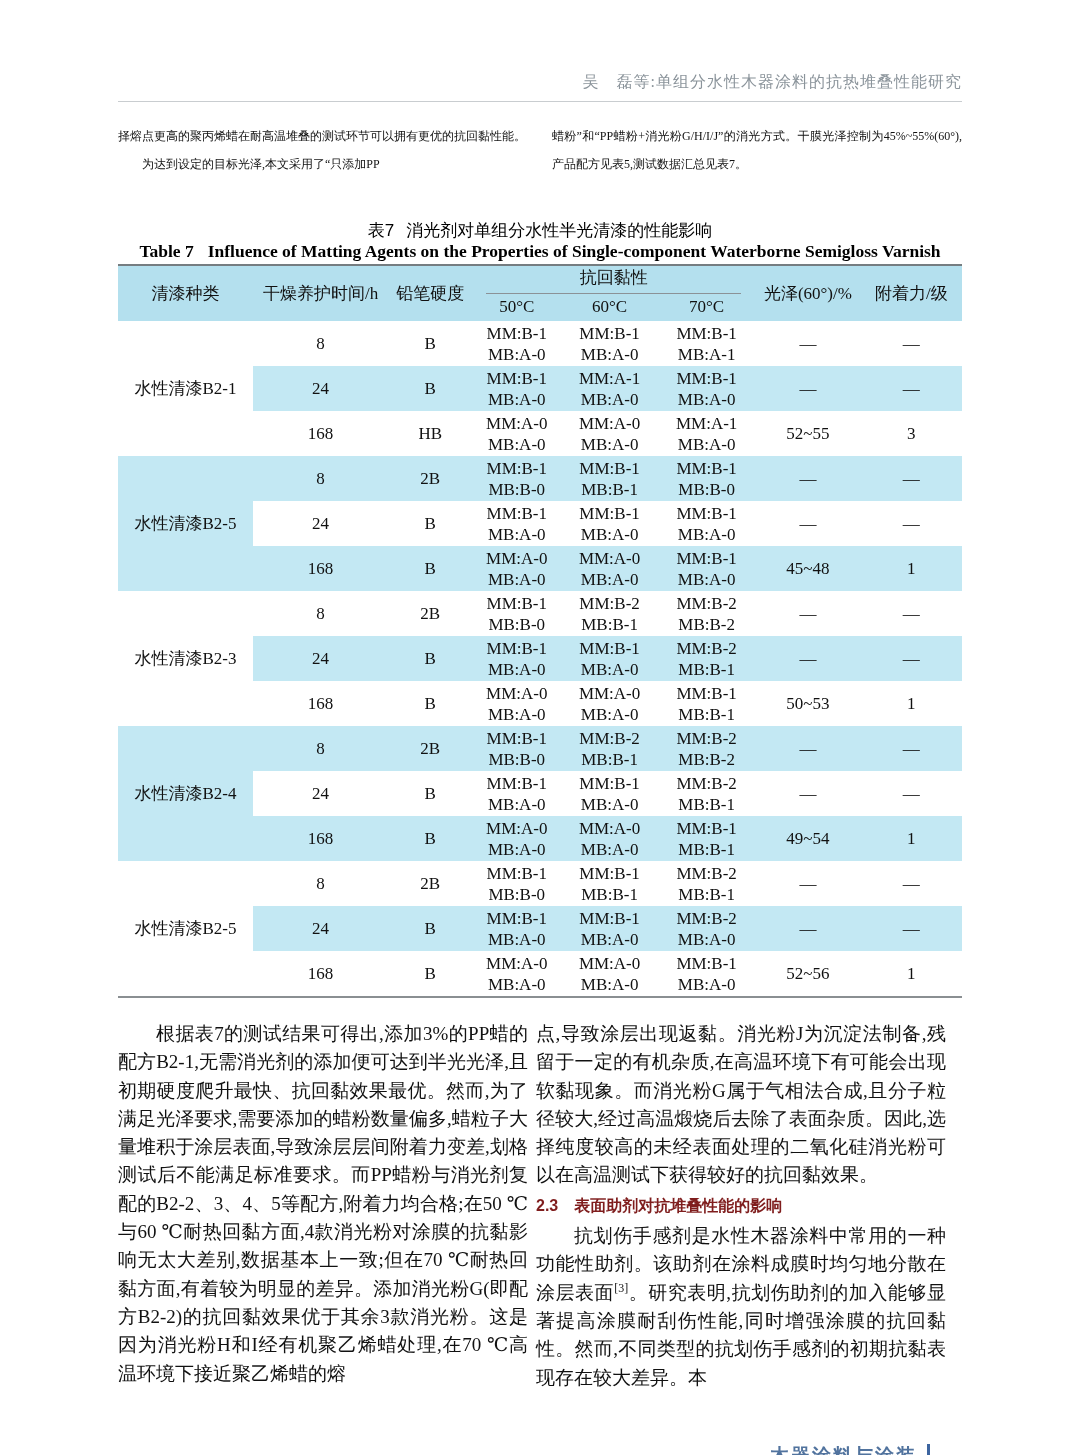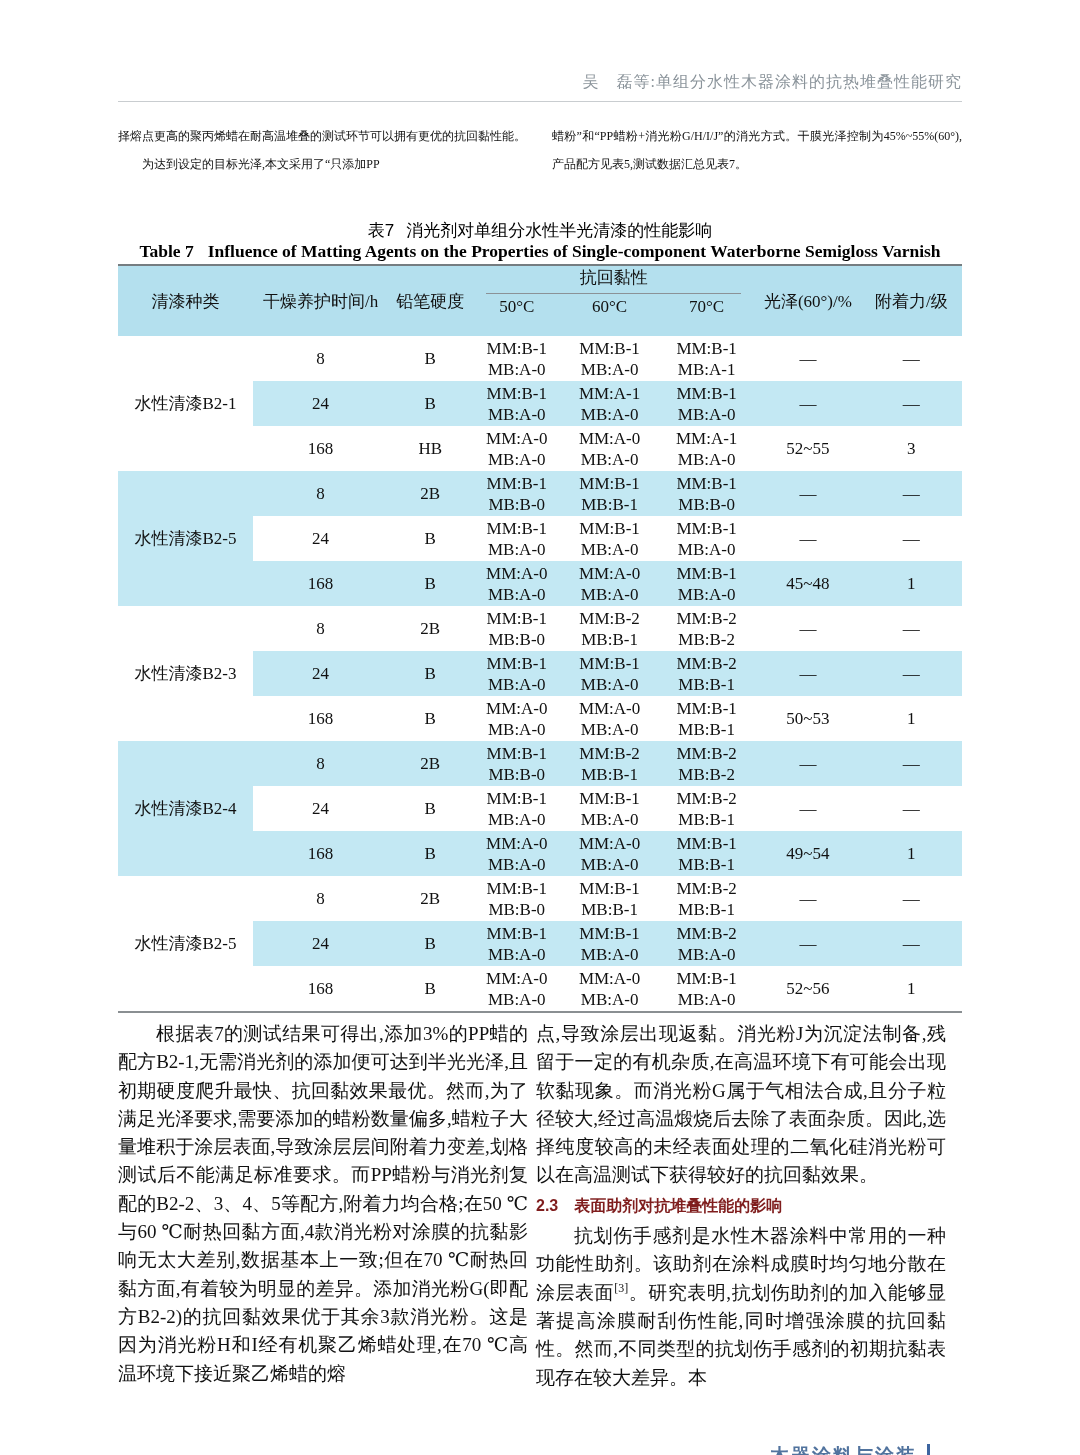--- a/index.html
+++ b/index.html
@@ -49,21 +49,21 @@
     font-size:17px;
     border-top:2px solid #757d81;
     border-bottom:2px solid #8a8f92;
   }
   table.perf th,table.perf td{
     text-align:center;vertical-align:middle;
     font-weight:normal;padding:0;
   }
   table.perf thead th{background:#b4e0ee;height:26px;}
   table.perf thead tr:first-child th{padding-top:0;}
-  table.perf thead tr:last-child th{padding-bottom:16px;}
+  table.perf thead tr:last-child th{padding-bottom:1px;}
   .th-group-inner{
     display:block;margin:0 14px;padding-bottom:4px;
     border-bottom:1px solid #8b9297;
   }
   table.perf tbody td{height:45px;}
   table.perf tbody tr.stripe td:not(.label-cell){background:#c3e8f3;}
   td.label-cell{background:#ffffff;}
   td.label-cell.stripe-cell{background:#c3e8f3;}
   .cell-line{line-height:21px;}
   

